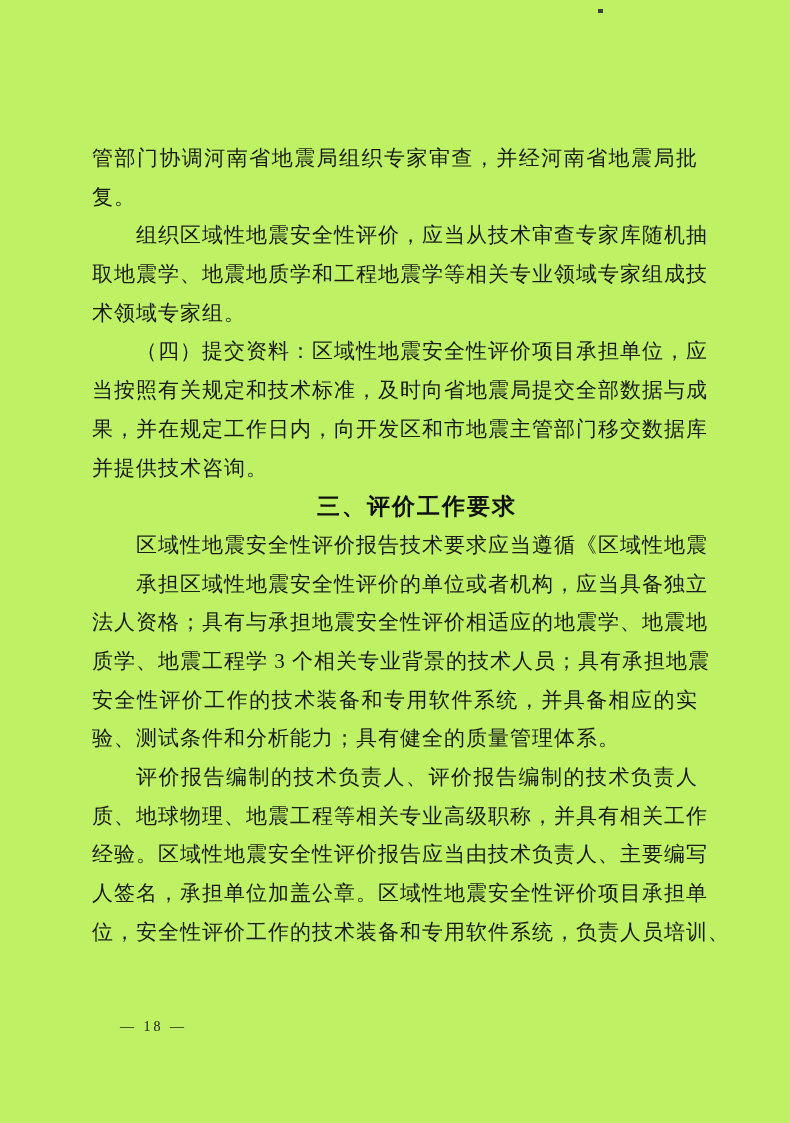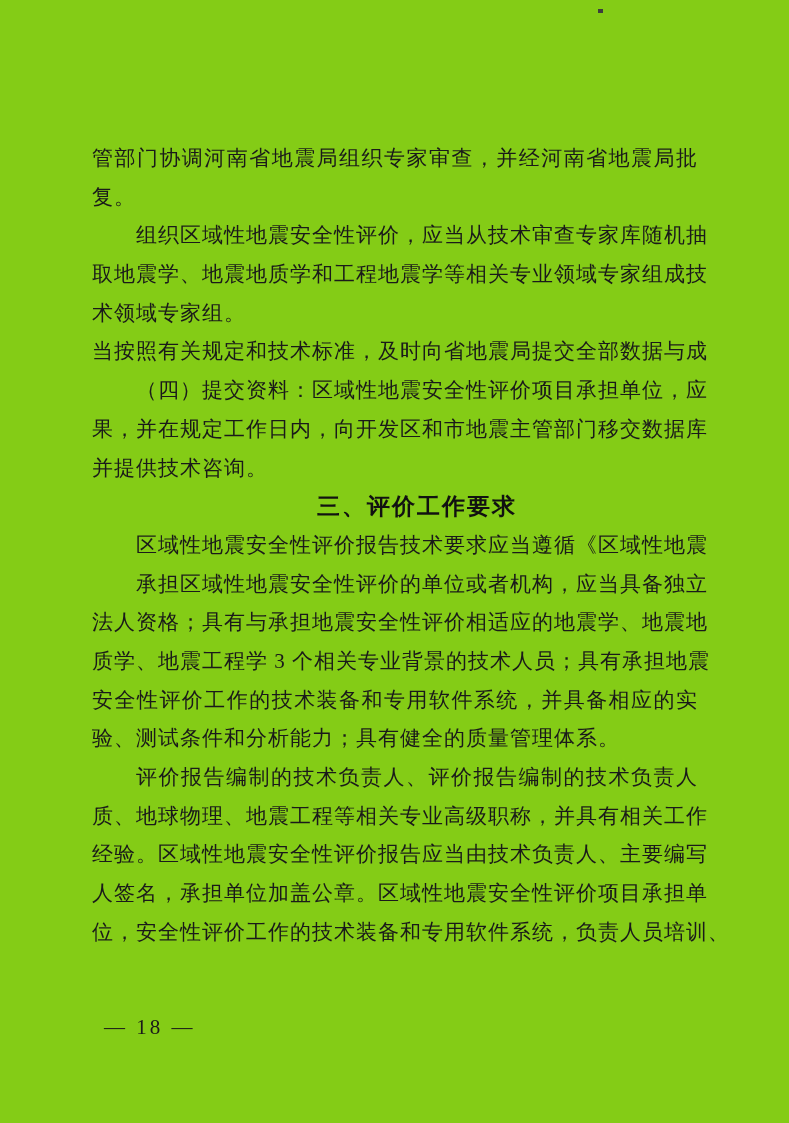--- a/index.html
+++ b/index.html
@@ -4,21 +4,21 @@
 <style>
   html, body {
     margin: 0;
     padding: 0;
     background: #ffffff;
   }
   .page {
     position: relative;
     width: 789px;
     height: 1123px;
-    background: #84cc16;
+    background: #bef264;
     overflow: hidden;
     font-family: "Liberation Serif", serif;
   }
   .scan-dot {
     position: absolute;
     left: 598px;
     top: 9px;
     width: 5px;
     height: 4px;
     background: #3d3d3d;
@@ -48,25 +48,25 @@
   .head {
     font-family: "Liberation Sans", sans-serif;
     font-weight: 700;
     font-size: 23px;
     letter-spacing: 2px;
     color: #111111;
     text-align: center;
   }
   .footer {
     position: absolute;
-    left: 104px;
+    left: 120px;
     top: 1012px;
     height: 30px;
     line-height: 30px;
-    font-size: 21px;
+    font-size: 14px;
     letter-spacing: 3px;
     color: #1a1a1a;
     font-family: "Liberation Serif", serif;
   }
 </style>
 </head>
 <body>
 
 <div class="page">
 
@@ -74,22 +74,22 @@
 
   <div class="body-block">
 
     <div class="line j">管部门协调河南省地震局组织专家审查，并经河南省地震局批</div>
     <div class="line">复。</div>
 
     <div class="line j ind">组织区域性地震安全性评价，应当从技术审查专家库随机抽</div>
     <div class="line j">取地震学、地震地质学和工程地震学等相关专业领域专家组成技</div>
     <div class="line">术领域专家组。</div>
 
+    <div class="line j ind">（四）提交资料：区域性地震安全性评价项目承担单位，应</div>
     <div class="line j">当按照有关规定和技术标准，及时向省地震局提交全部数据与成</div>
-    <div class="line j ind">（四）提交资料：区域性地震安全性评价项目承担单位，应</div>
     <div class="line j">果，并在规定工作日内，向开发区和市地震主管部门移交数据库</div>
     <div class="line">并提供技术咨询。</div>
 
     <div class="line ind head">三、评价工作要求</div>
 
     <div class="line j ind">区域性地震安全性评价报告技术要求应当遵循《区域性地震</div>
 
     <div class="line j ind">承担区域性地震安全性评价的单位或者机构，应当具备独立</div>
     <div class="line j">法人资格；具有与承担地震安全性评价相适应的地震学、地震地</div>
     <div class="line j">质学、地震工程学 3 个相关专业背景的技术人员；具有承担地震</div>

